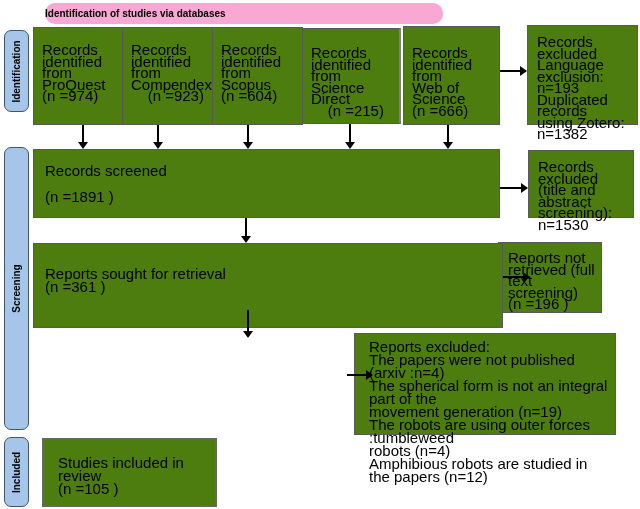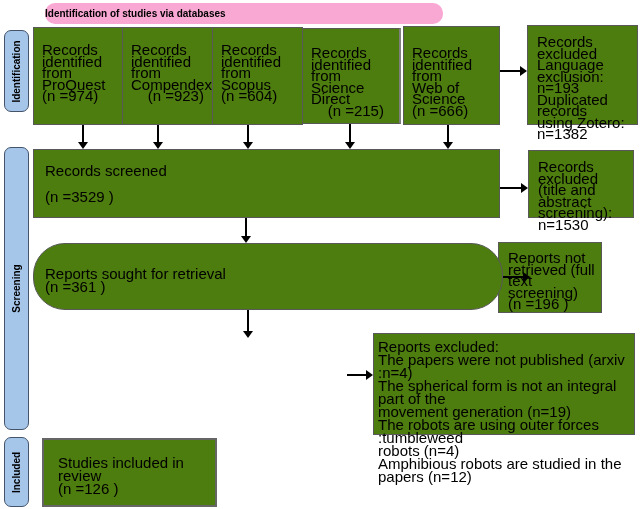--- a/index.html
+++ b/index.html
@@ -87,35 +87,35 @@
 using Zotero:
 n=1382</div>
   <div class="box" style="left:528px;top:150px;width:106px;height:68px;padding:10px 4px 0 9px;">Records excluded
 (title and abstract
 screening):
 n=1530</div>
   <div class="box" style="left:498px;top:242px;width:104px;height:71px;padding:9px 4px 0 9px;">Reports not
 retrieved (full text
 screening)
 (n =196 )</div>
-  <div class="box" style="left:373px;top:333px;width:262px;height:102px;padding:6px 4px 0 4px;line-height:13px;">Reports excluded:
+  <div class="box" style="left:354px;top:333px;width:262px;height:102px;padding:6px 4px 0 14px;line-height:13px;">Reports excluded:
 The papers were not published (arxiv :n=4)
 The spherical form is not an integral part of the
 movement generation (n=19)
 The robots are using outer forces :tumbleweed
 robots (n=4)
 Amphibious robots are studied in the papers (n=12)</div>
 
   <div class="box flowbox" style="left:33px;top:149px;width:467px;height:69px;padding:14px 4px 0 11px;">Records screened
 
-(n =3529 )</div>
-  <div class="box flowbox" style="left:33px;top:243px;width:470px;height:67px;padding:23px 4px 10px 11px;border-radius:32px;">Reports sought for retrieval
+(n =1891 )</div>
+  <div class="box flowbox" style="left:33px;top:243px;width:470px;height:85px;padding:23px 4px 10px 11px;">Reports sought for retrieval
 (n =361 )</div>
   <div class="box flowbox" style="left:42px;top:438px;width:175px;height:69px;padding:16px 4px 0 14px;border-width:2px;border-color:#666;">Studies included in review
-(n =126 )</div>
+(n =105 )</div>
 
   <div class="vline" style="left:82px;top:125px;height:17px;"></div>
   <div class="head-down" style="left:78px;top:142px;"></div>
   <div class="vline" style="left:157px;top:125px;height:17px;"></div>
   <div class="head-down" style="left:153px;top:142px;"></div>
   <div class="vline" style="left:247px;top:125px;height:17px;"></div>
   <div class="head-down" style="left:243px;top:142px;"></div>
   <div class="vline" style="left:349px;top:124px;height:18px;"></div>
   <div class="head-down" style="left:345px;top:142px;"></div>
   <div class="vline" style="left:447px;top:125px;height:17px;"></div>

